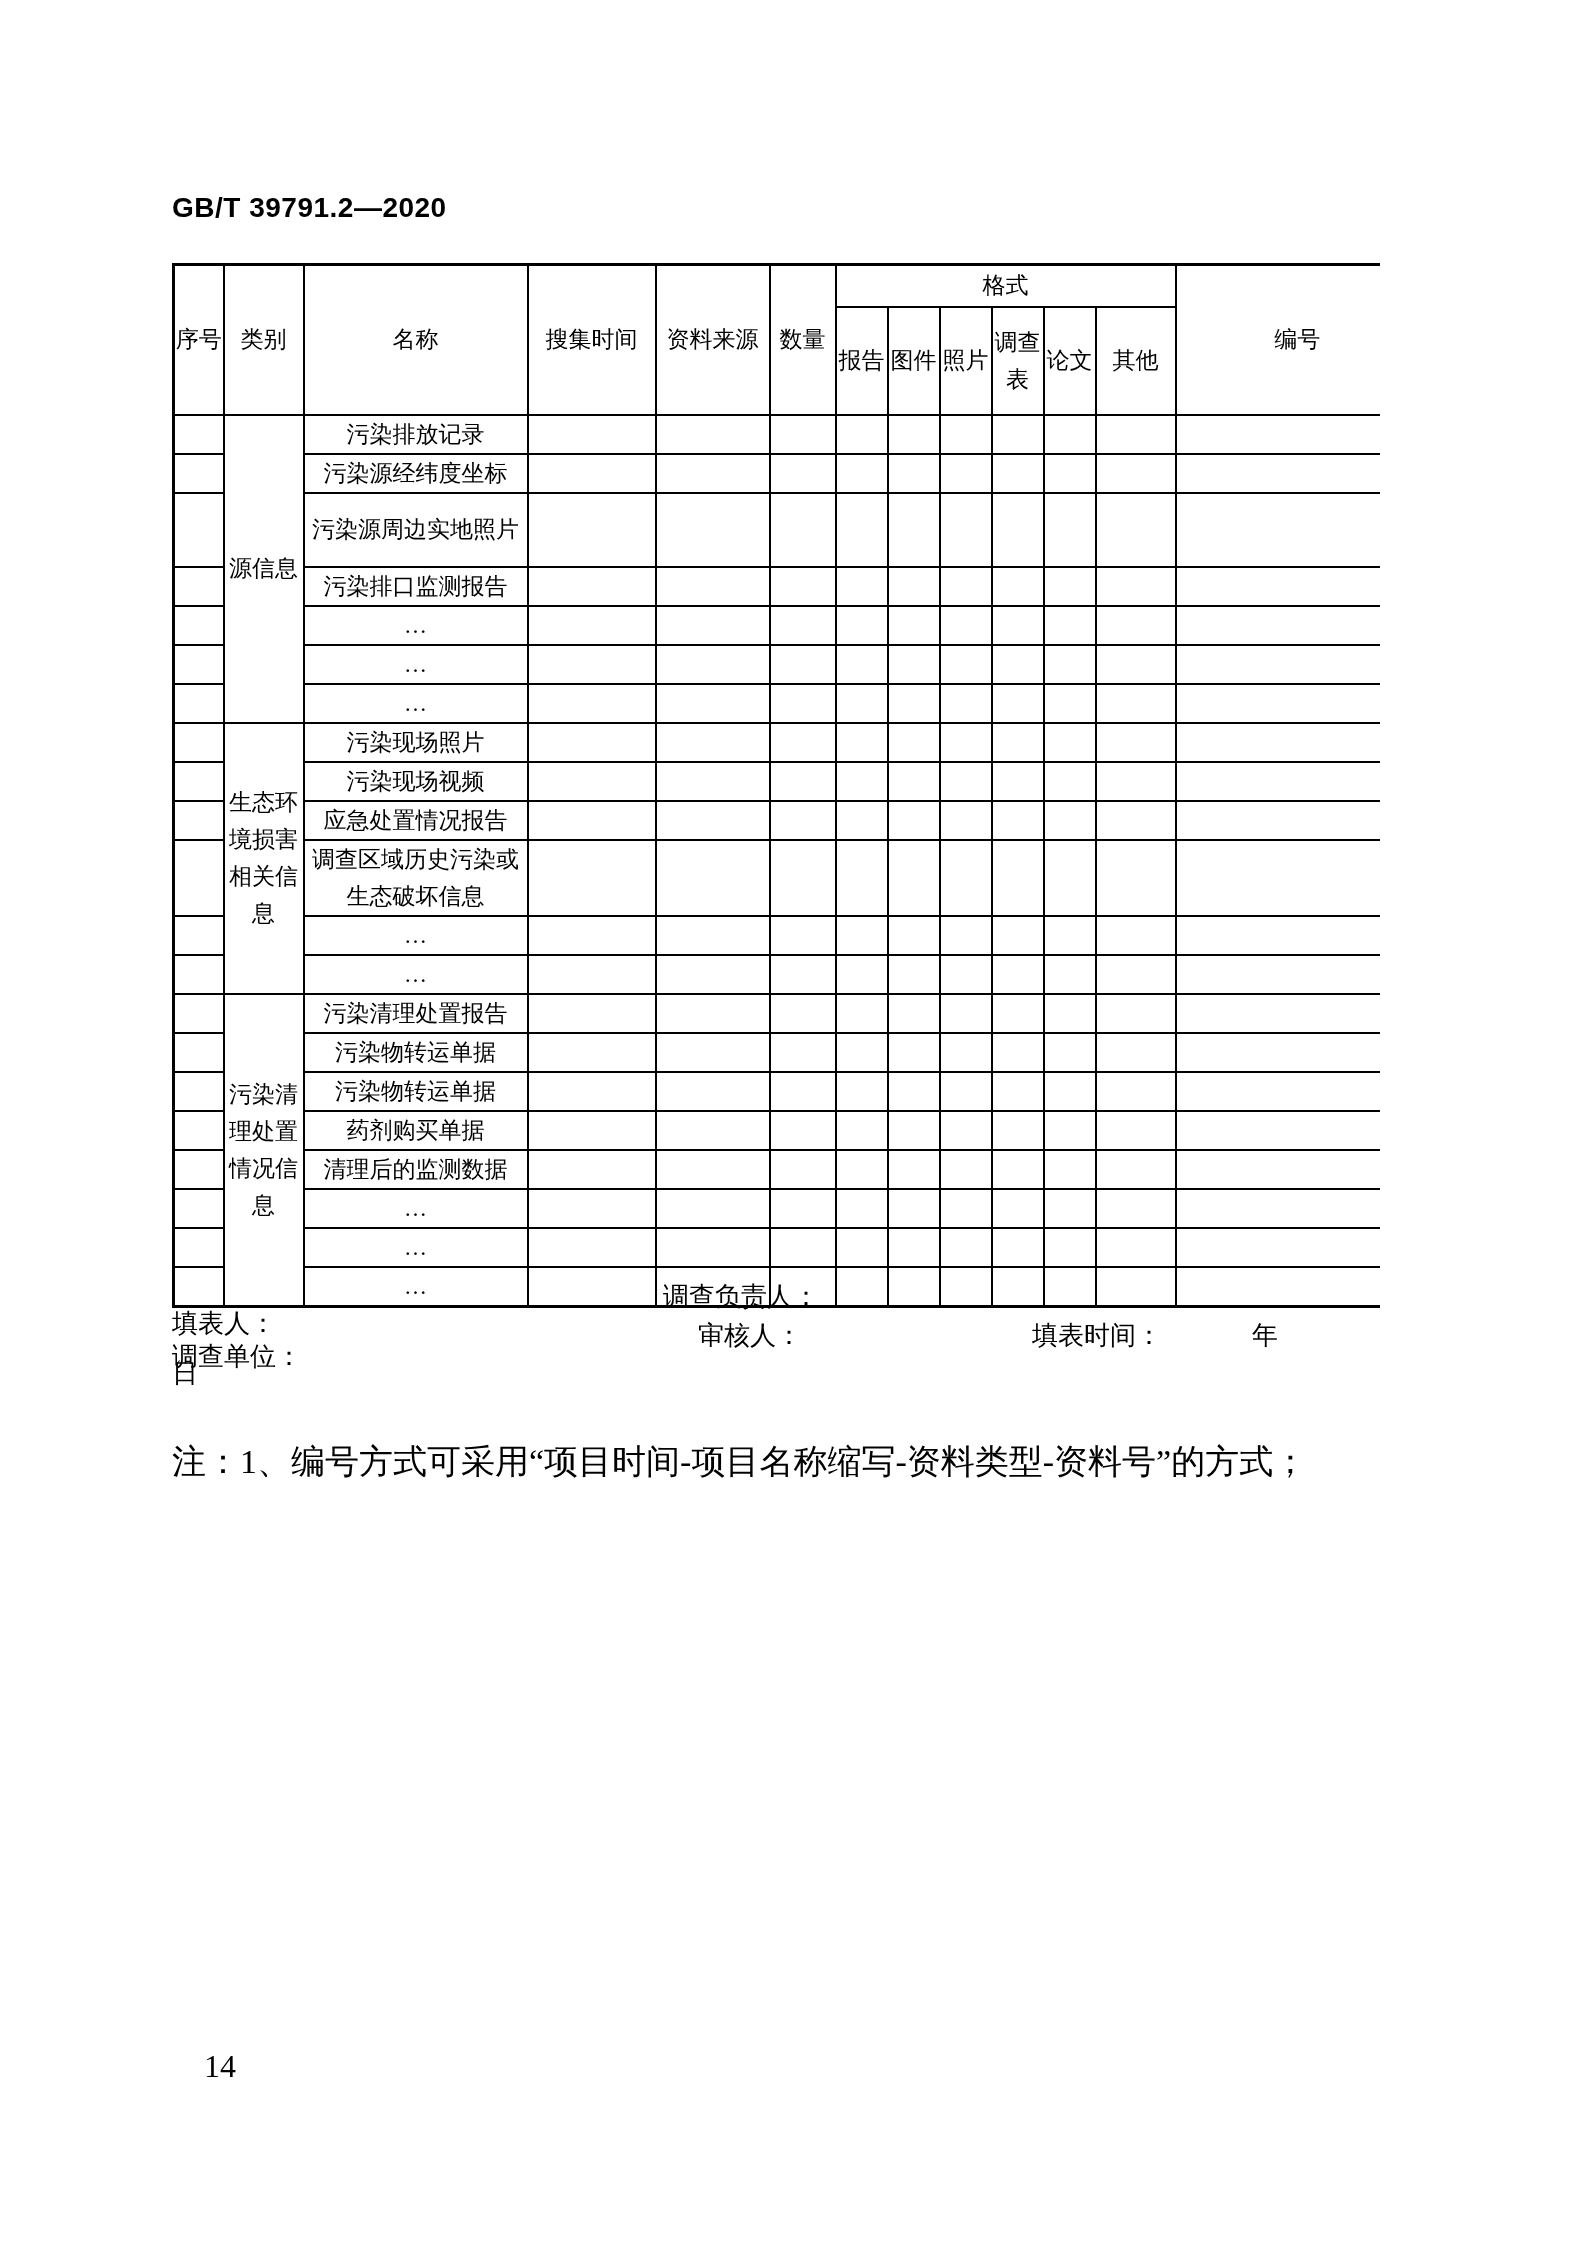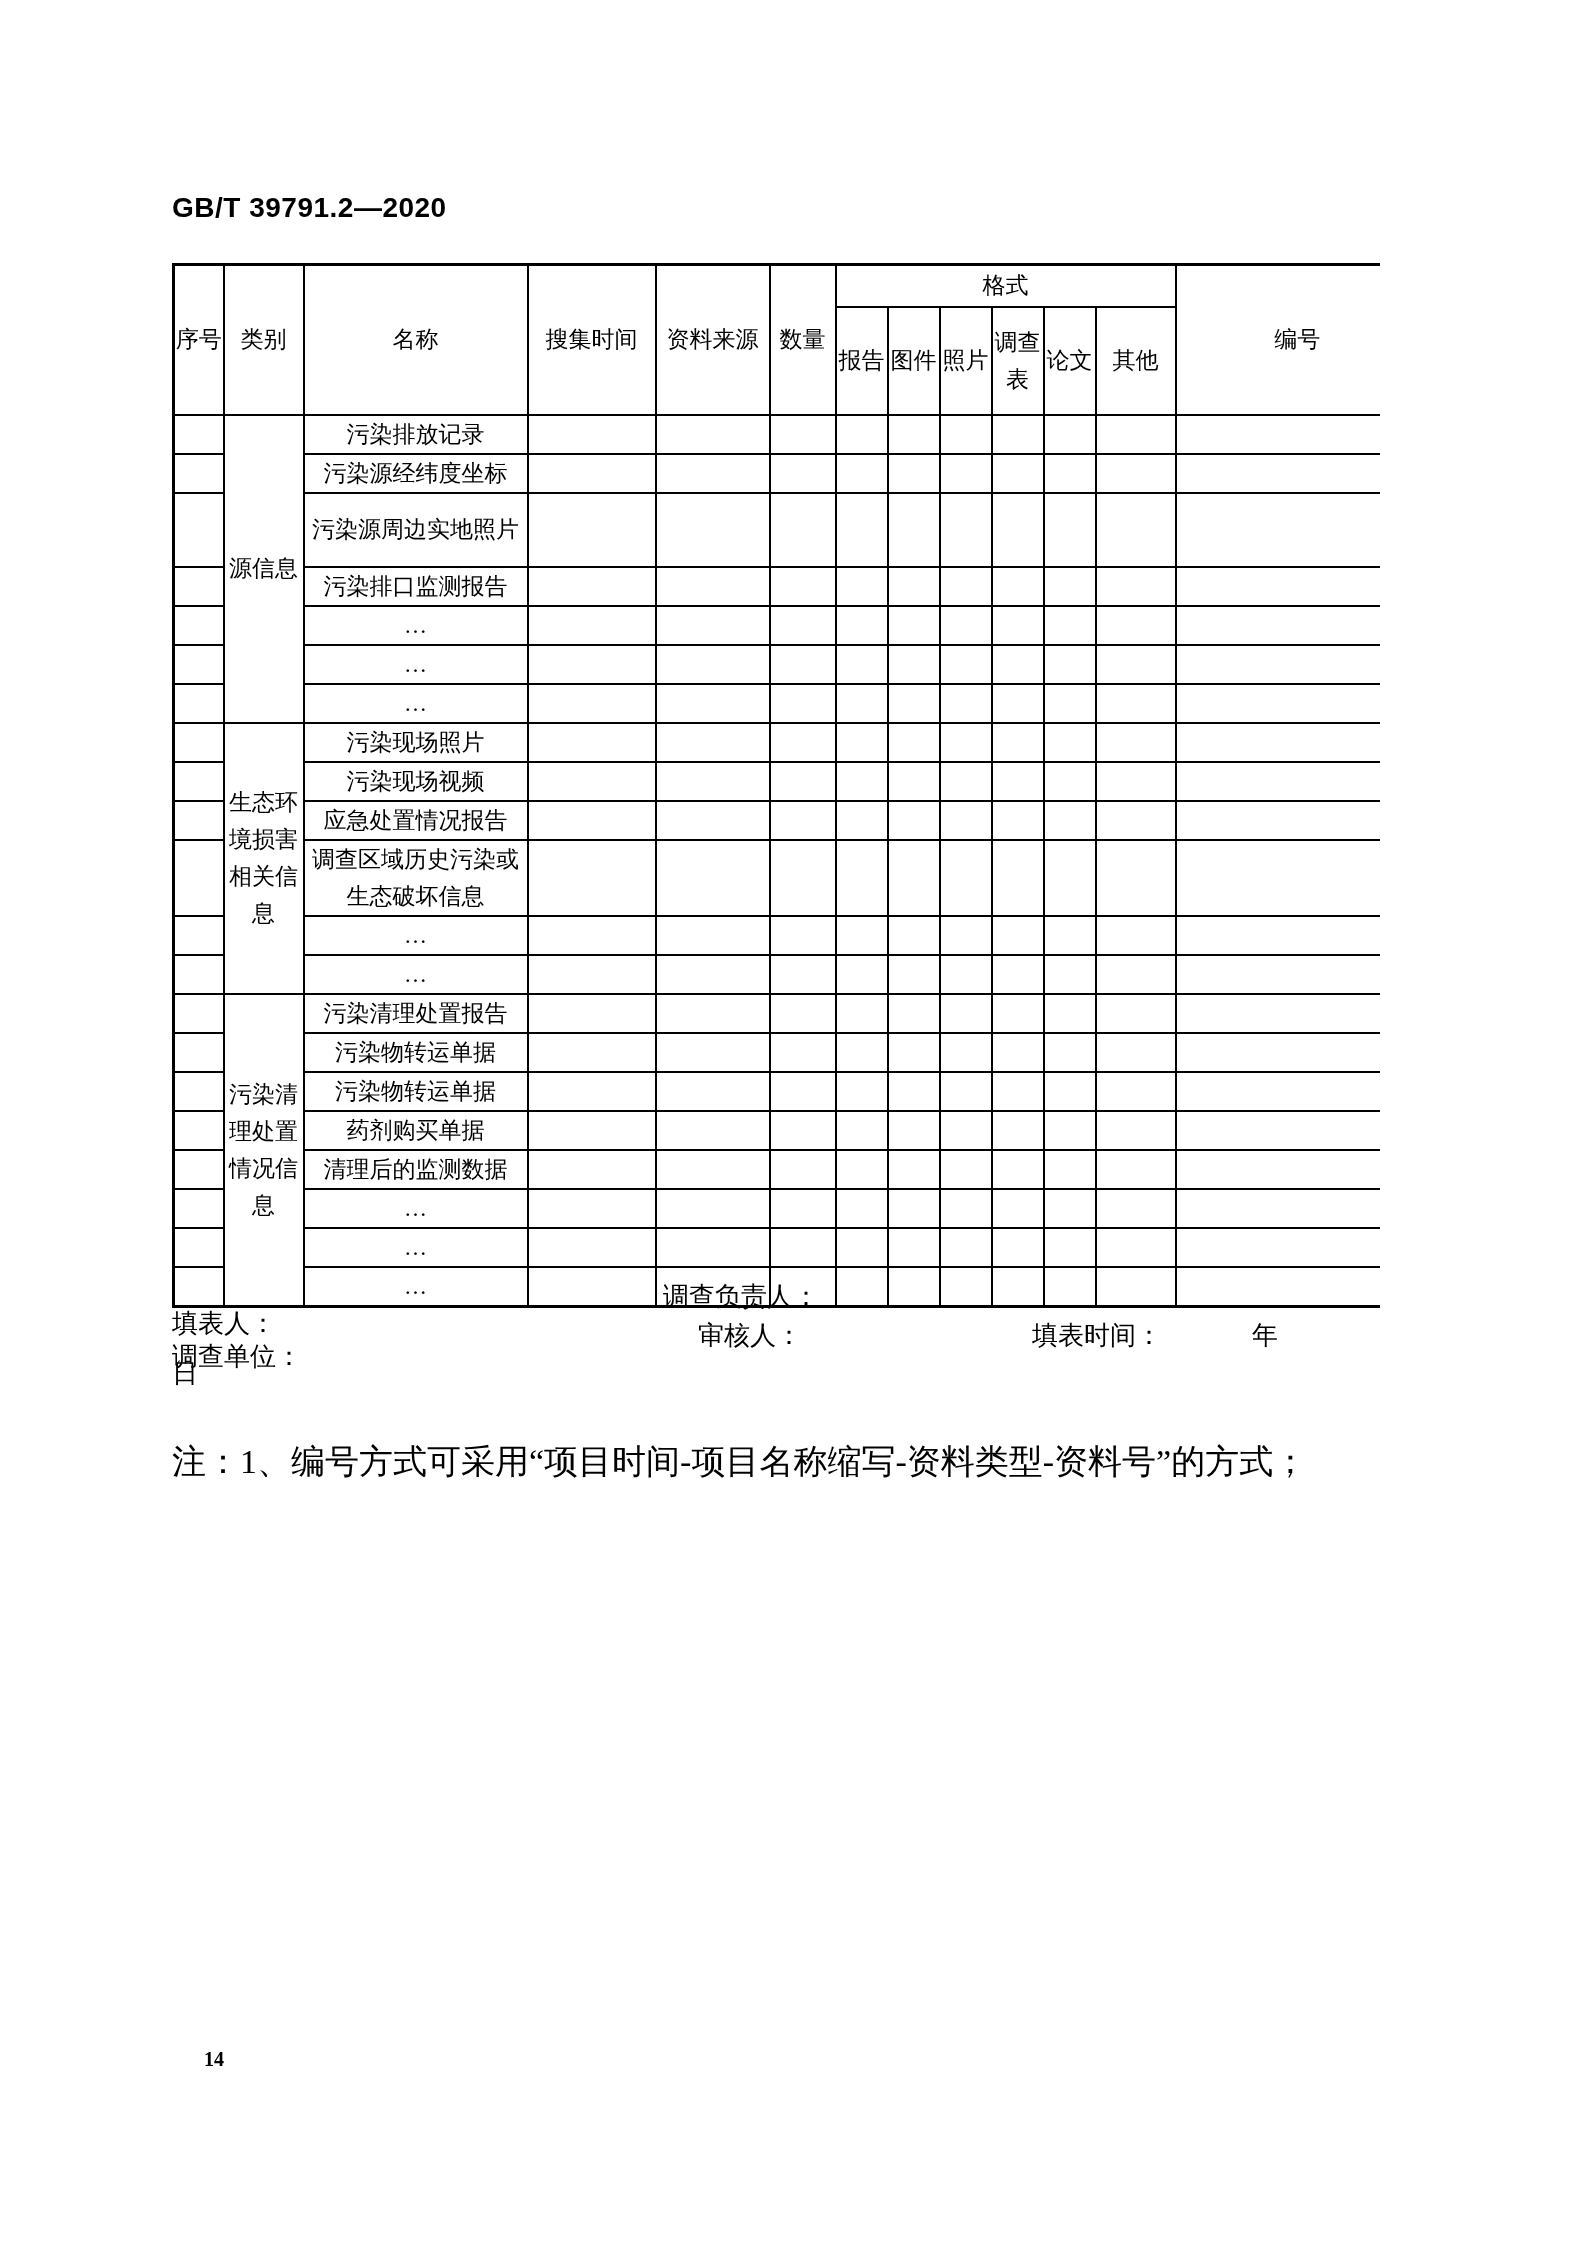--- a/index.html
+++ b/index.html
@@ -47,21 +47,21 @@
   tr.hr2 { height: 108px; }
   tr.r   { height: 37px; }
   tr.r2  { height: 74px; }
   th.th-serial { padding: 0 4px; line-height: 37px; }
   th.sub { padding: 0 4px; line-height: 36px; }
   td.name { padding: 0 14px; border-radius: 14px; }
   td.cat  { padding: 0 14px; line-height: 37px; }
   td.cat-top { vertical-align: top; padding-top: 2px; }
   .fl { position: absolute; font-size: 26px; line-height: 32px; white-space: nowrap; }
   .note { position: absolute; font-size: 34px; line-height: 34px; white-space: nowrap; }
-  .page-number { position: absolute; left: 204px; top: 2048px; font-size: 20px; font-weight: bold; }
+  .page-number { position: absolute; left: 204px; top: 2048px; font-size: 32px; }
 </style>
 </head>
 <body>
 
 <div id="page">
 
   <div class="doc-code">GB/T 39791.2—2020</div>
 
   <table class="materials">
     <colgroup>

